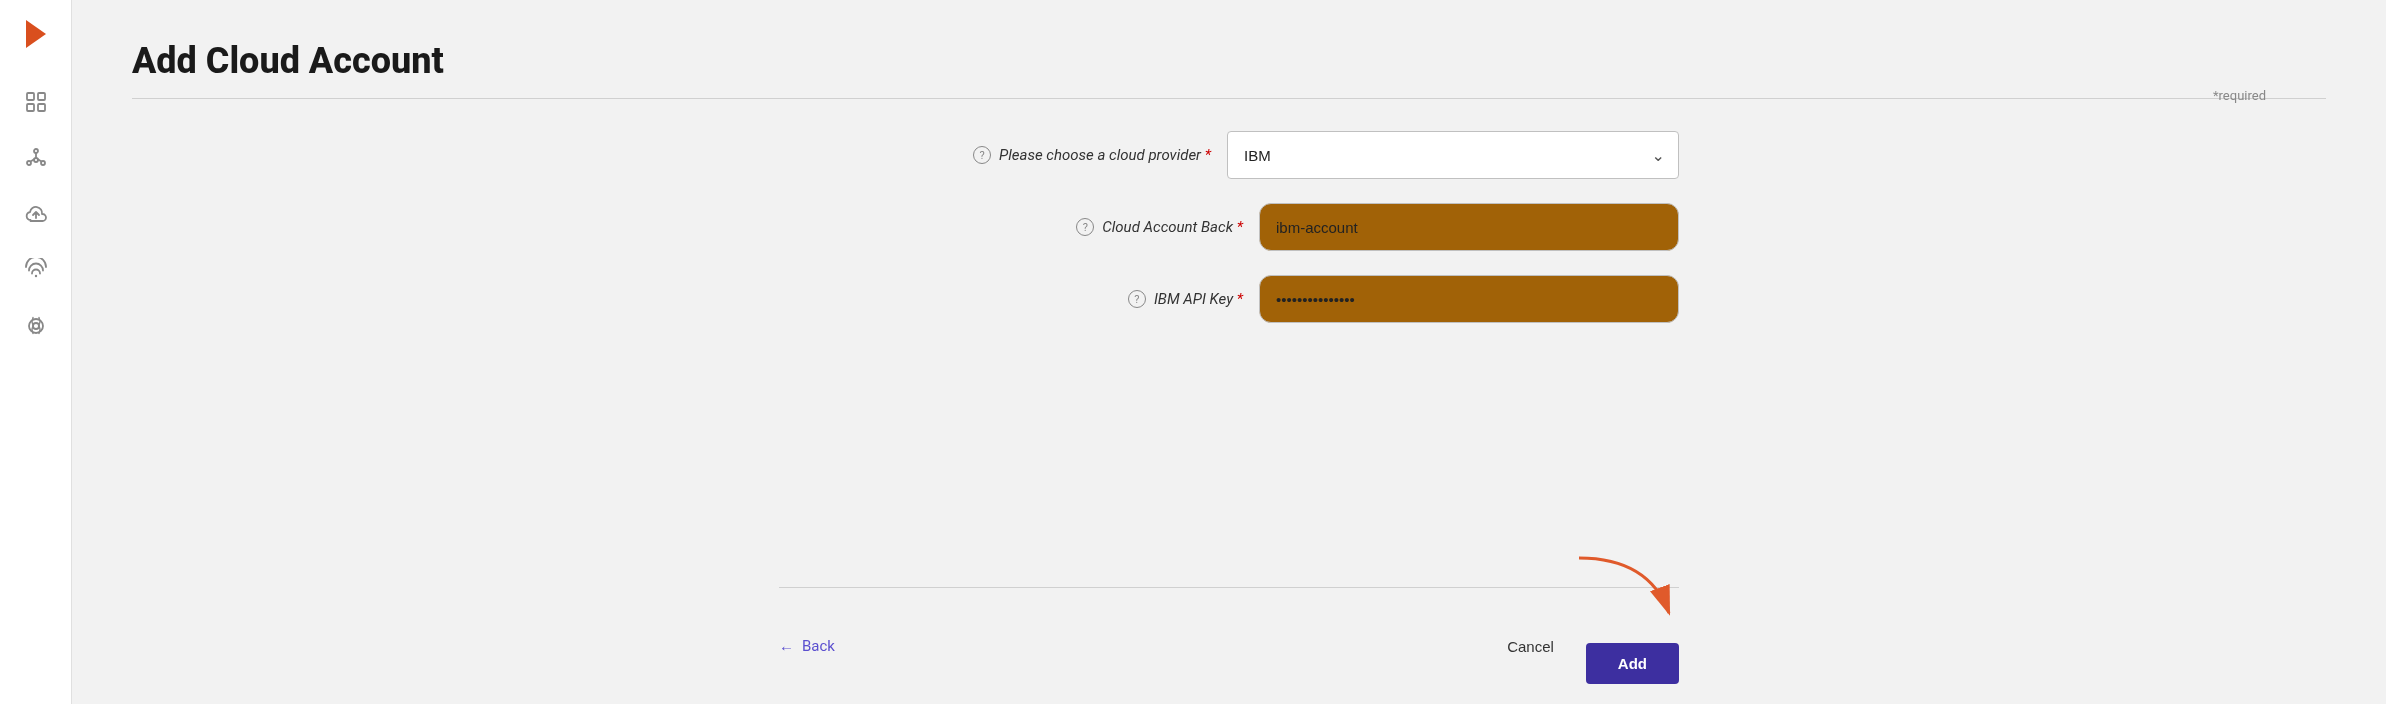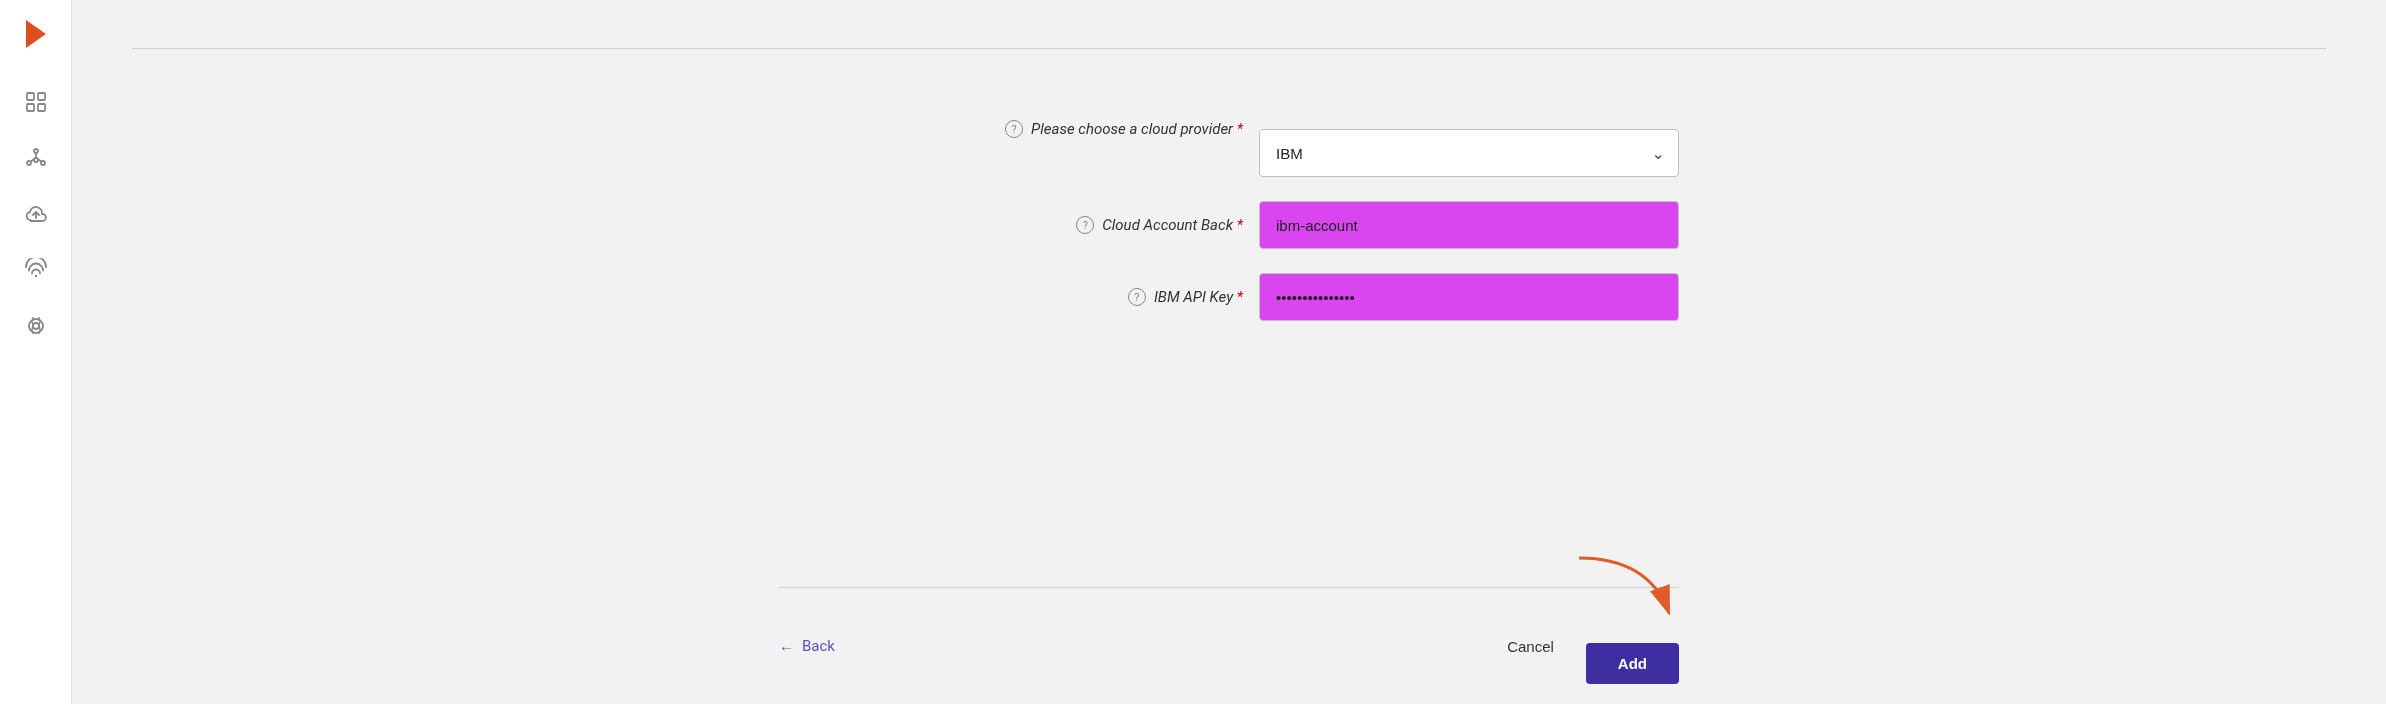--- a/index.html
+++ b/index.html
@@ -138,32 +138,31 @@
     }
 
     .required-asterisk {
       color: #cc0000;
     }
 
     .form-control {
       width: 420px;
       height: 48px;
       border: 1.5px solid #c0c0c0;
-      border-radius: 4px;
+      border-radius: 12px;
       padding: 0 16px;
       font-size: 15px;
-      background: #d946ef;
+      background: #a16207;
       outline: none;
       color: #222;
     }
 
     .select-wrapper {
       position: relative;
-      width: 420px;
-      margin-top: 48px;
+      width: 452px;
     }
 
     .form-select {
       width: 100%;
       height: 48px;
       border: 1.5px solid #c0c0c0;
       border-radius: 4px;
       padding: 0 16px;
       font-size: 15px;
       background: #fff;
@@ -304,20 +303,24 @@
     <svg viewBox="0 0 24 24">
       <circle cx="12" cy="12" r="3"></circle>
       <circle cx="12" cy="12" r="7" stroke="#888" stroke-width="1.8" fill="none"></circle>
       <path d="M9 3.5c0 1.5-1 2.5-1 4s1 2.5 1 4-1 2.5-1 4 1 2.5 1 4" stroke="#888" stroke-width="1.4" stroke-linecap="round" fill="none"></path>
       <path d="M15 3.5c0 1.5 1 2.5 1 4s-1 2.5-1 4 1 2.5 1 4-1 2.5-1 4" stroke="#888" stroke-width="1.4" stroke-linecap="round" fill="none"></path>
     </svg>
   </div>
 </div>
 
 <div class="main">
+  <div class="header-area">
+    <h1 class="page-title">Add Cloud Account</h1>
+    <span class="required-note">*required</span>
+  </div>
 
   <hr class="divider">
 
   <div class="content-wrapper">
     <div class="center-form">
       <div class="form-area">
 
         <div class="form-row">
           <div class="form-label-group">
             <div class="help-icon">?</div>

